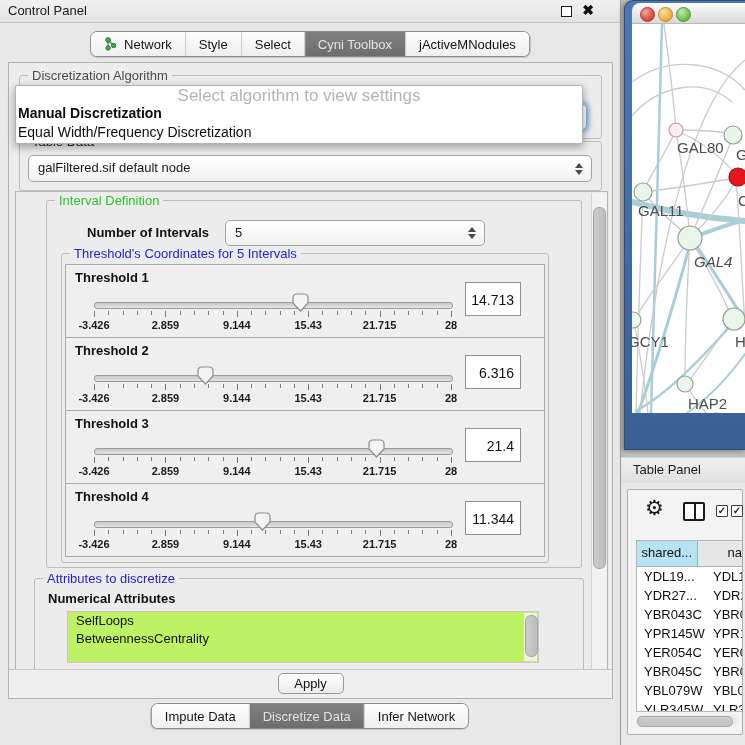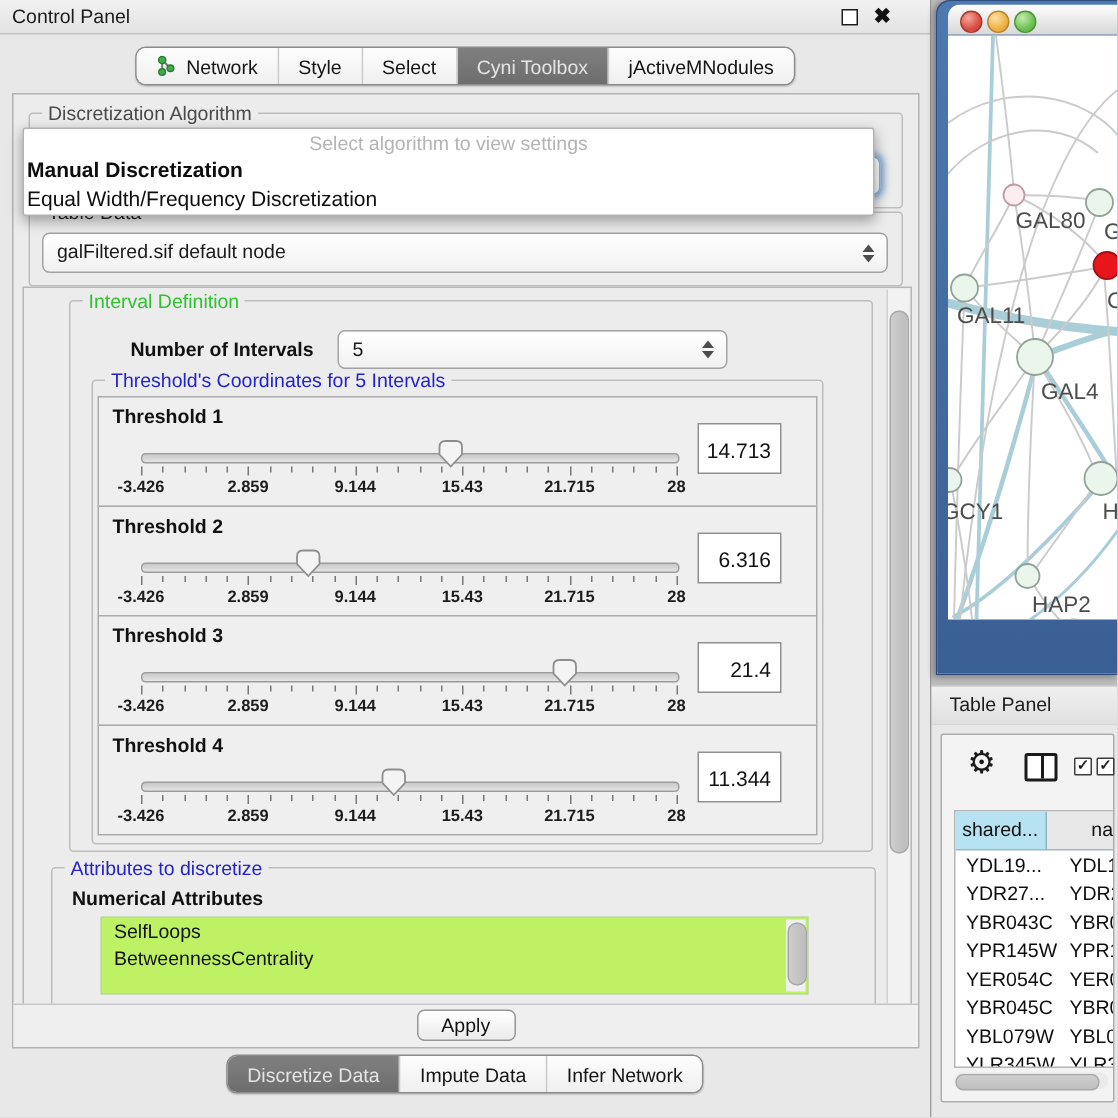--- a/index.html
+++ b/index.html
@@ -30,21 +30,21 @@
   .combo .cv{position:absolute;left:9px;top:4px;white-space:nowrap}
   .stepper{position:absolute;right:8px;top:50%;transform:translateY(-50%);width:8px;height:12px}
   .stepper i{position:absolute;left:0;width:0;height:0;border-left:4px solid transparent;border-right:4px solid transparent}
   .stepper .up{top:0;border-bottom:5px solid #4c4c4c}
   .stepper .dn{bottom:0;border-top:5px solid #4c4c4c}
 
   .algo-group{left:10px;top:12px;width:581px;height:62px}
   .combo-fragment{right:14px;top:28px;width:42px;height:24px;box-shadow:0 0 5px 2px rgba(96,146,205,.85);border-color:#87aed6;z-index:1}
 
   .popup{position:absolute;left:6px;top:22px;width:566px;height:57px;background:#fff;border:1px solid #b3b3b3;border-radius:2px;box-shadow:0 3px 9px rgba(0,0,0,.35);z-index:5}
-  .popup-placeholder{height:17px;line-height:17px;text-align:center;color:#b4b4b4;font-size:13px;padding-top:1px}
+  .popup-placeholder{height:17px;line-height:17px;text-align:center;color:#b4b4b4;font-size:17px;padding-top:1px}
   .popup-item{height:19px;line-height:19px;padding-left:2px;font-size:14px;color:#0d0d0d;white-space:nowrap}
   .popup-item.bold{font-weight:bold}
 
   .tabledata-group{left:10px;top:78px;width:581px;height:48px}
   .tabledata-combo{left:8px;top:13px;right:9px;height:25px}
 
   .scrollpane{position:absolute;left:6px;top:128px;width:591px;height:478px;background:#ececec;border:1px solid #b6b6b6}
   .vscroll{position:absolute;right:1px;top:1px;bottom:1px;width:14px;background:#f2f2f2;border-left:1px solid #d2d2d2}
   .vthumb{position:absolute;left:1px;width:11px;border-radius:6px;background:linear-gradient(90deg,#cdcdcd,#bdbdbd);border:1px solid #a7a7a7}
   .vscroll .vthumb{top:14px;height:360px}
@@ -382,25 +382,25 @@
             <div class="vthumb"></div>
           </div>
       </div>
 
       <div class="apply-bar">
         <button class="apply-btn">Apply</button>
       </div>
     </div>
 
     <div class="tabbar bottom">
+      <div class="tabseg">
+          <span>Impute Data</span>
+        </div>
       <div class="tabseg selected">
           <span>Discretize Data</span>
-        </div>
-      <div class="tabseg">
-          <span>Impute Data</span>
         </div>
       <div class="tabseg">
           <span>Infer Network</span>
         </div>
     </div>
   </div>
 
   <div class="net-window">
     <div class="net-titlebar">
       <span class="tl red"></span>
@@ -450,21 +450,21 @@
             <circle cx="102" cy="295" r="11" fill="#eaf6ec" stroke="#92a297" stroke-width="1.2"></circle>
             <circle cx="53" cy="360" r="8" fill="#eaf6ec" stroke="#92a297" stroke-width="1.2"></circle>
             <circle cx="84" cy="397" r="8" fill="#eaf6ec" stroke="#92a297" stroke-width="1.2"></circle>
           </g>
       </svg>
       <div id="net-labels">
           <span class="net-label" style="left: 45px; top: 115px;">GAL80</span>
           <span class="net-label" style="left: 104px; top: 122px;">GA</span>
           <span class="net-label" style="left: 106px; top: 168px;">C</span>
           <span class="net-label" style="left: 6px; top: 178px;">GAL11</span>
-          <span class="net-label" style="left: 62px; top: 229px;">GAL4</span>
+          <span class="net-label" style="left: 62px; top: 229px; font-style: italic;">GAL4</span>
           <span class="net-label" style="left: -4px; top: 309px;">GCY1</span>
           <span class="net-label" style="left: 103px; top: 309px;">H</span>
           <span class="net-label" style="left: 56px; top: 371px;">HAP2</span>
         </div>
     </div>
   </div>
 
   <div class="tp-header">
     <span class="tp-title">Table Panel</span>
   </div>

